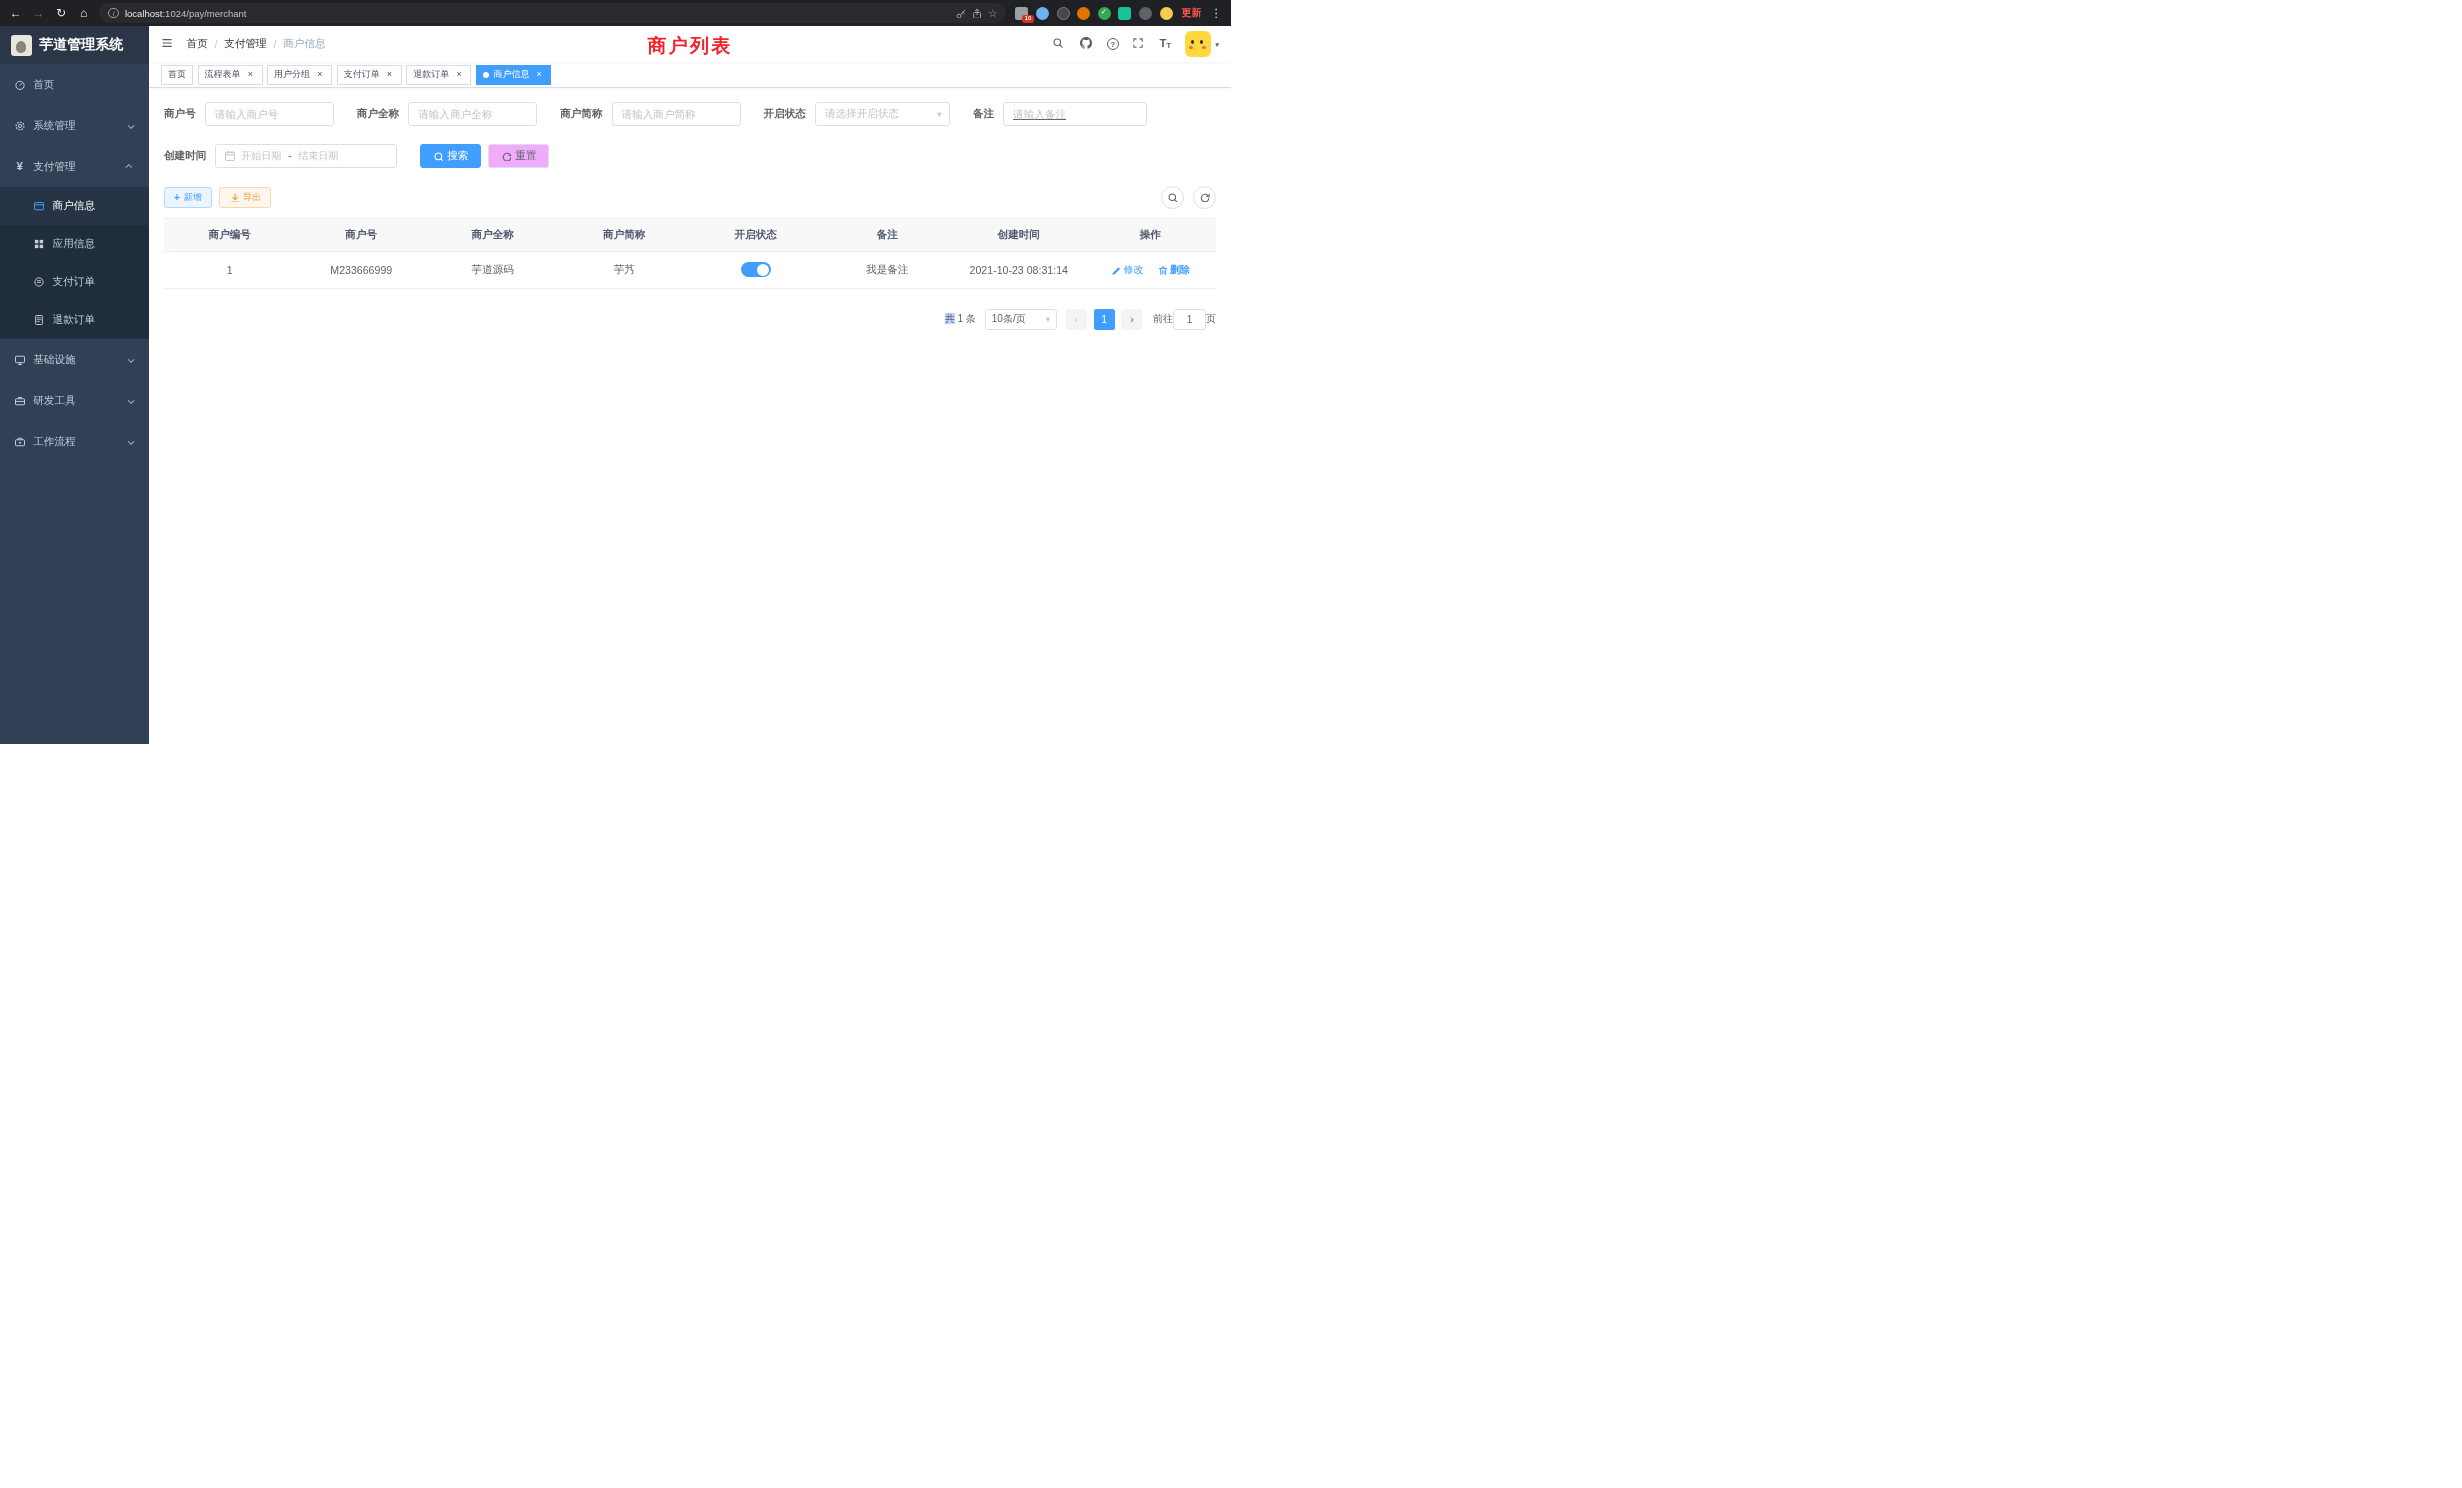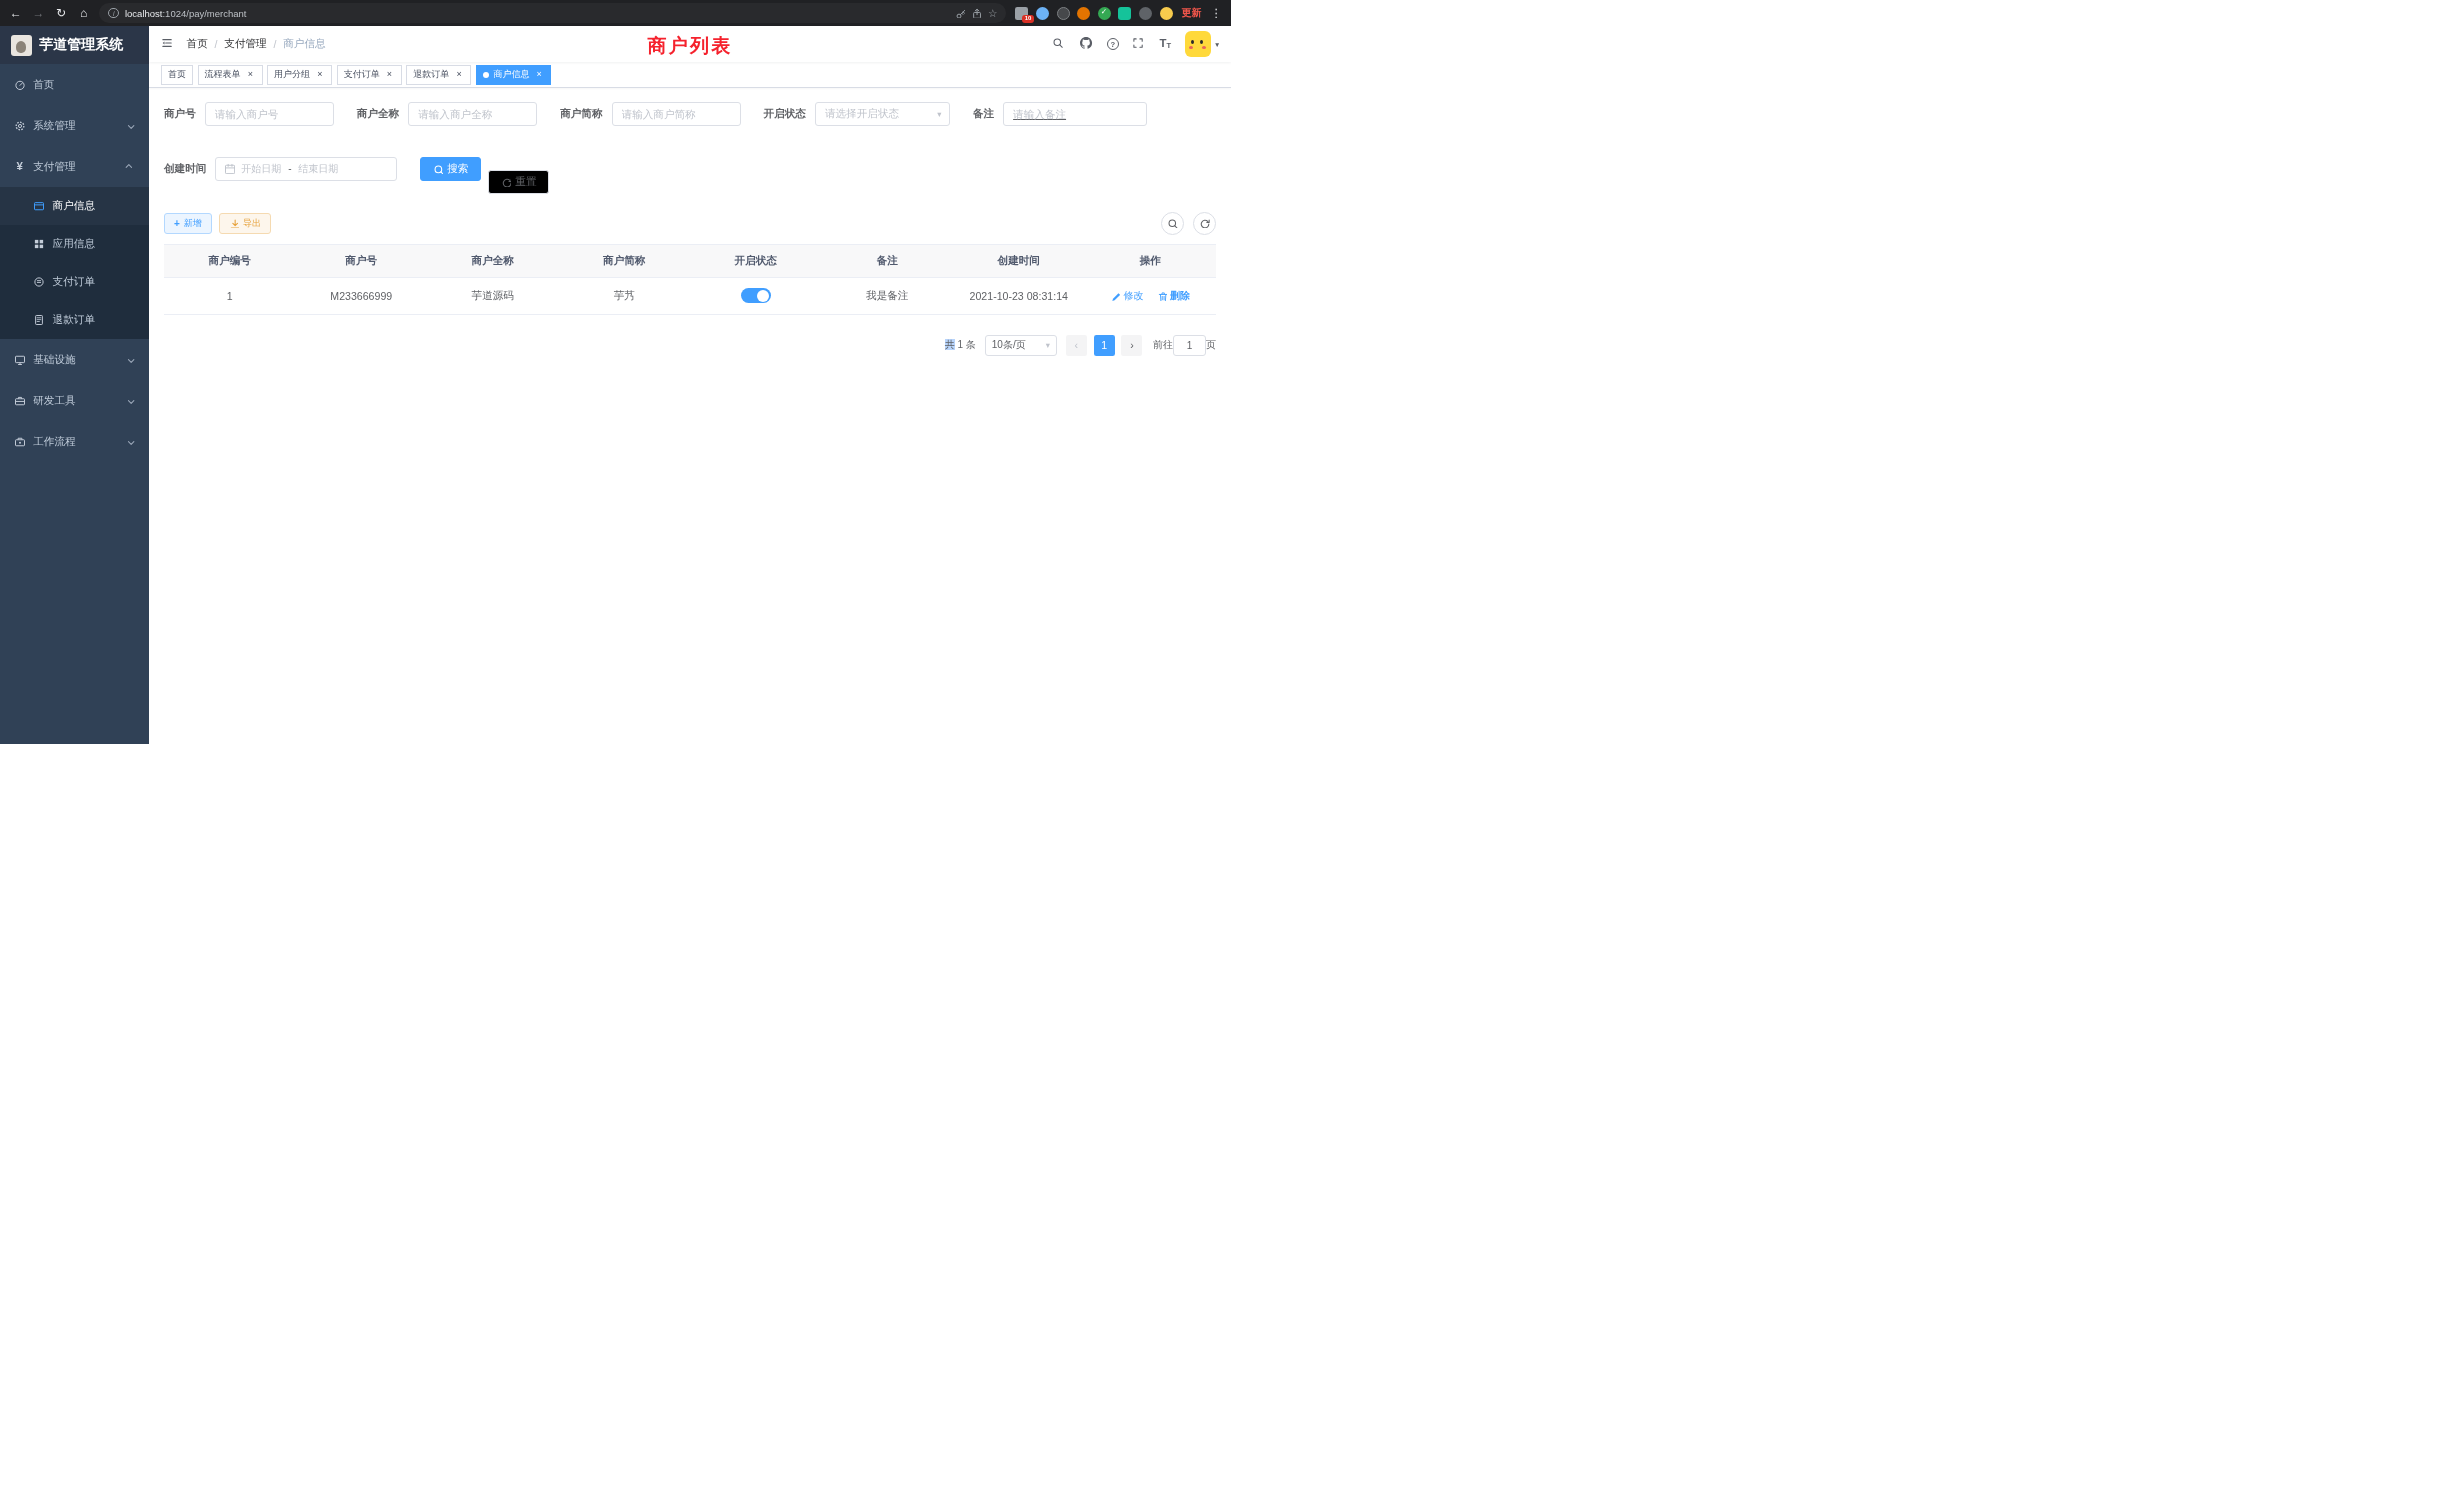--- a/index.html
+++ b/index.html
@@ -85,21 +85,21 @@
   .inp { height:24px; border:0.8px solid #dcdfe6; border-radius:3px; padding:0 9px; font-size:10.6px; color:#606266; outline:none; font-family:inherit; }
   .inp::placeholder { color:#c0c4cc; }
   .w170 { width:129px; } .w190 { width:144px;text-decoration:underline; }
   .select { width:135px; height:24px; border:0.8px solid #dcdfe6; border-radius:3px; display:flex; align-items:center; justify-content:space-between; padding:0 7.6px 0 9px; font-size:10.6px; color:#c0c4cc; cursor:pointer; }
   .sel-caret { color:#c0c4cc; font-size:8.3px; }
   .daterange { width:182px; height:24px; border:0.8px solid #dcdfe6; border-radius:3px; display:flex; align-items:center; gap:6.8px; padding:0 7.6px; font-size:10px; color:#c0c4cc; cursor:text; }
   .daterange .cal { color:#c0c4cc; display:flex; }
   .dr-sep { color:#606266; }
   .btn { height:24px; border-radius:3px; font-size:10.6px; display:inline-flex; align-items:center; gap:4.5px; padding:0 11.4px; cursor:pointer; border:0.8px solid transparent; font-family:inherit; }
   .btn-primary { background:#409eff; border-color:#409eff; color:#fff;justify-content:space-between; }
-  .btn-default { background:#000000; border-color:#dcdfe6; color:#606266; margin-left:7.6px;margin-top:26px; }
+  .btn-default { background:#f0abfc; border-color:#dcdfe6; color:#606266; margin-left:7.6px; }
 
   .action-row { display:flex; align-items:center; margin:1.5px 0 9px; }
   .btn-sm { height:21px; border-radius:3px; font-size:9px; display:inline-flex; align-items:center; gap:3.8px; padding:0 9px; cursor:pointer; font-family:inherit; }
   .btn-add { background:#ecf5ff; border:0.8px solid #b3d8ff; color:#409eff; }
   .btn-add .plus { font-size:10px; font-weight:700; }
   .btn-export { background:#fdf6ec; border:0.8px solid #f5dab1; color:#e6a23c; margin-left:7.6px; }
   .tools { margin-left:auto; display:flex; gap:9px; }
   .tool-btn { width:23px; height:23px; border:0.8px solid #dcdfe6; border-radius:50%; background:#fff; display:flex; align-items:center; justify-content:center; color:#606266; cursor:pointer; }
 
   table { width:100%; border-collapse:collapse; table-layout:fixed; }

